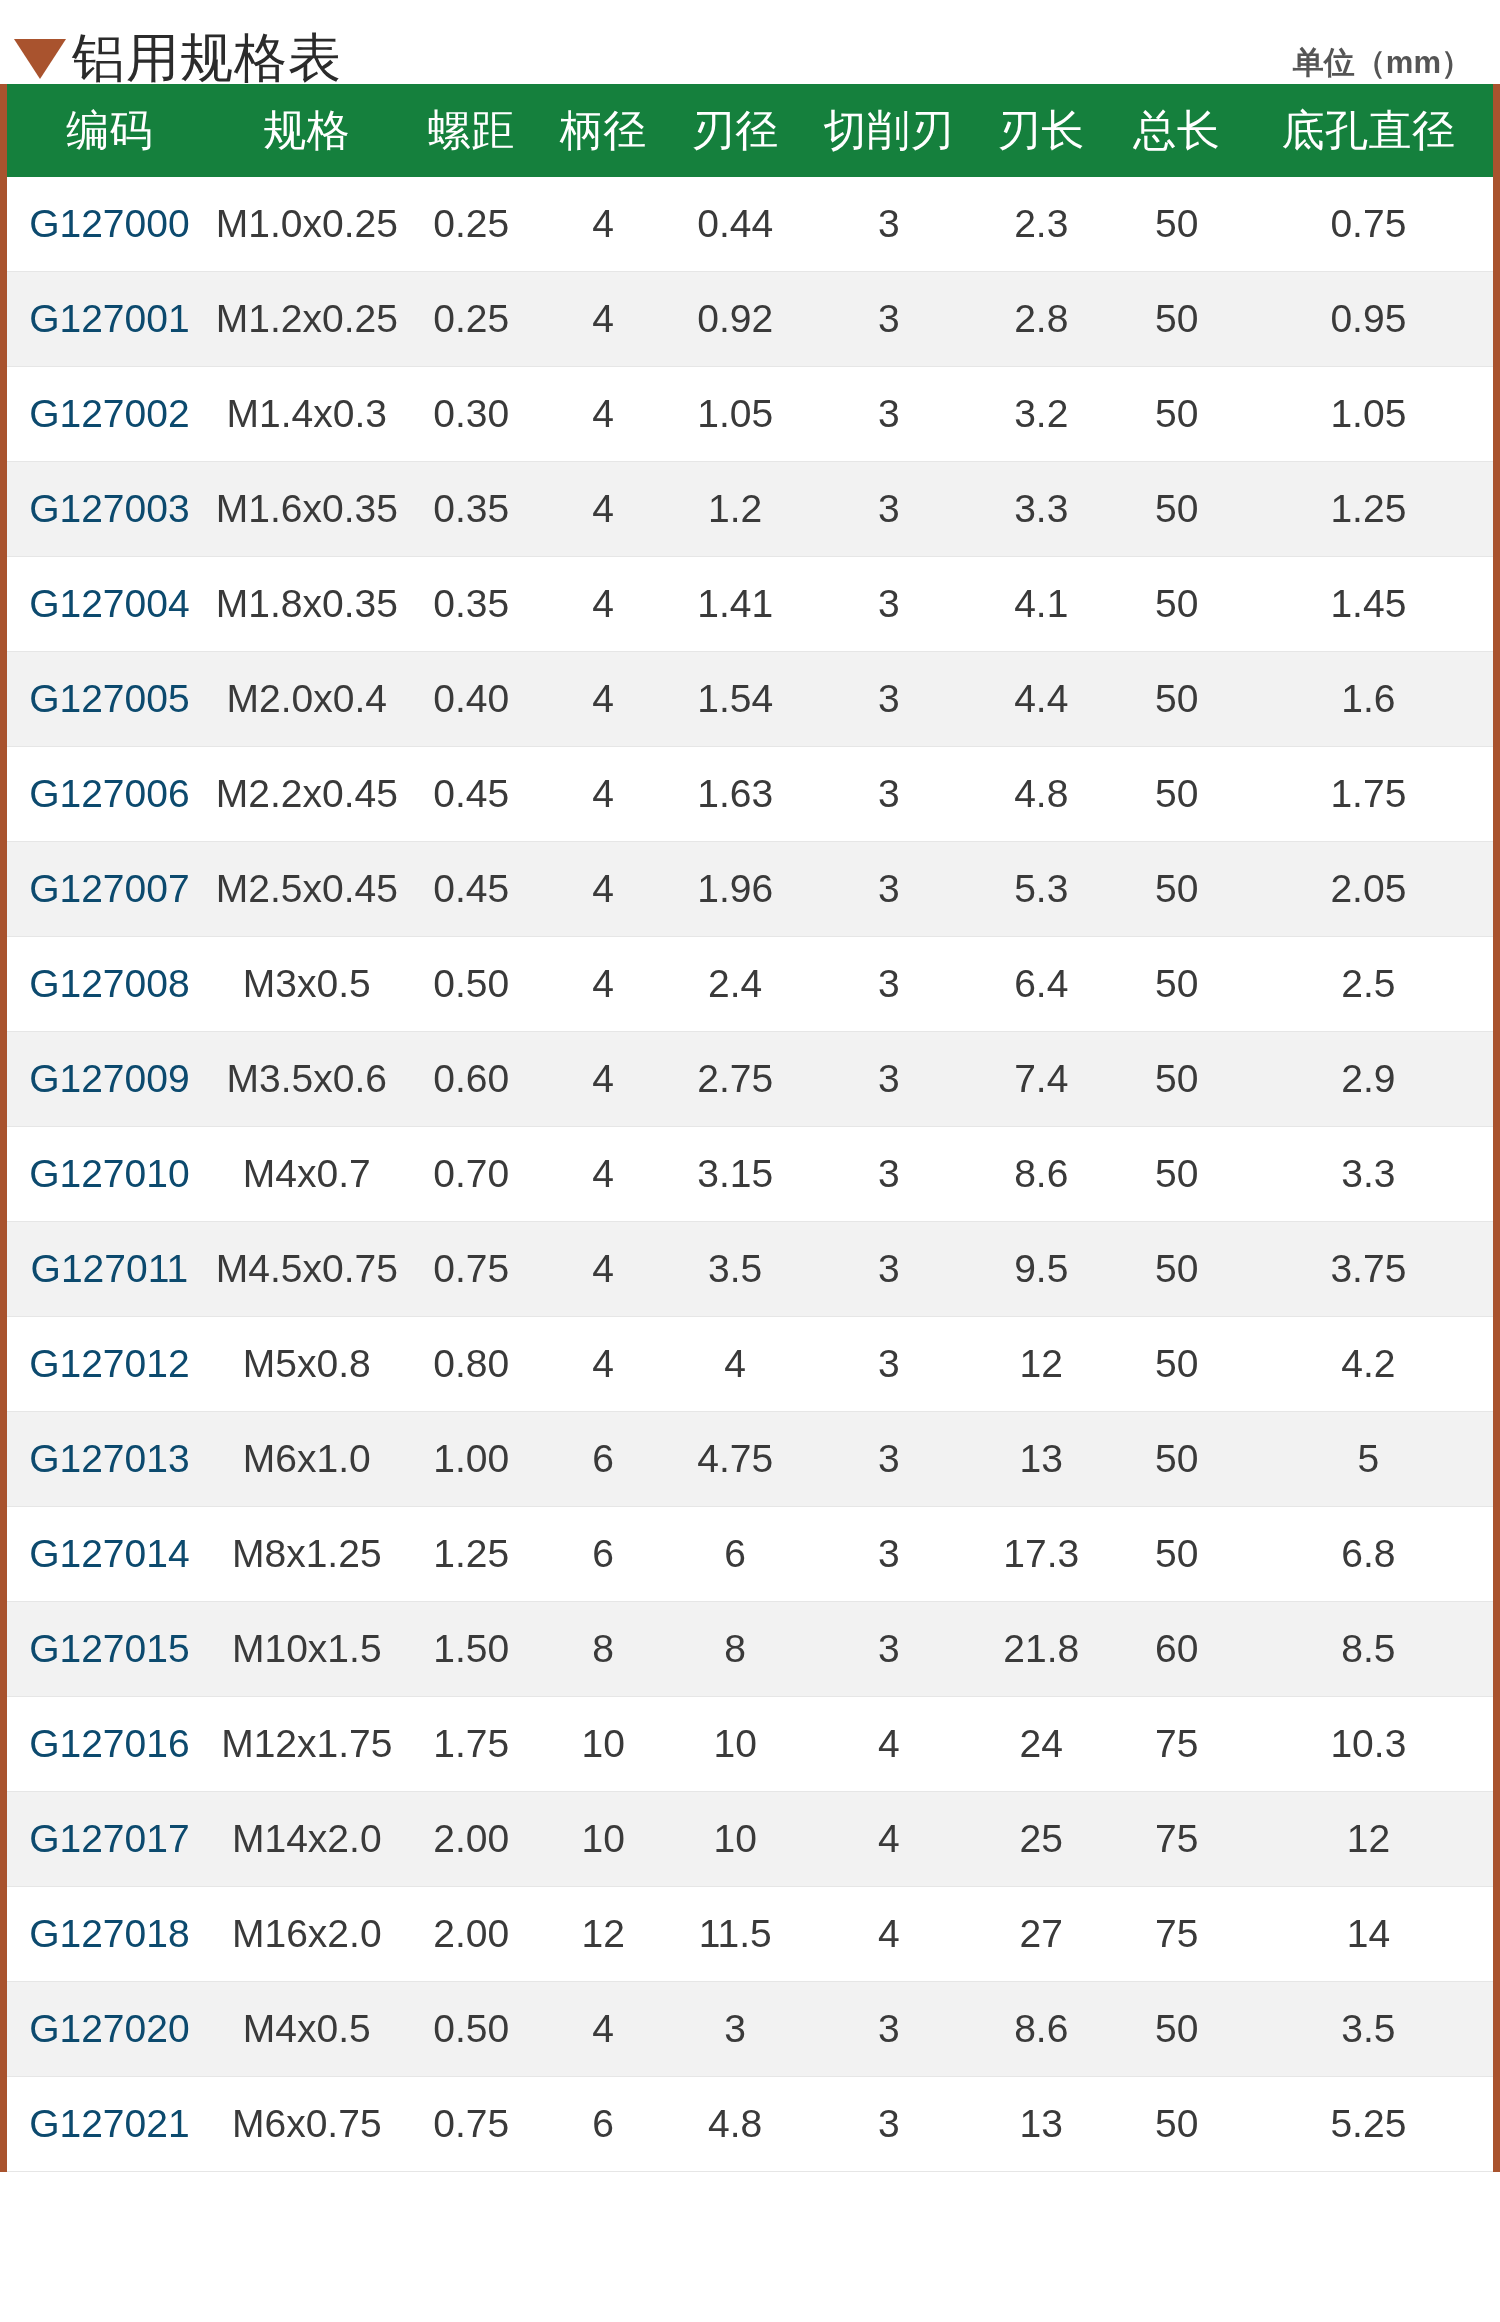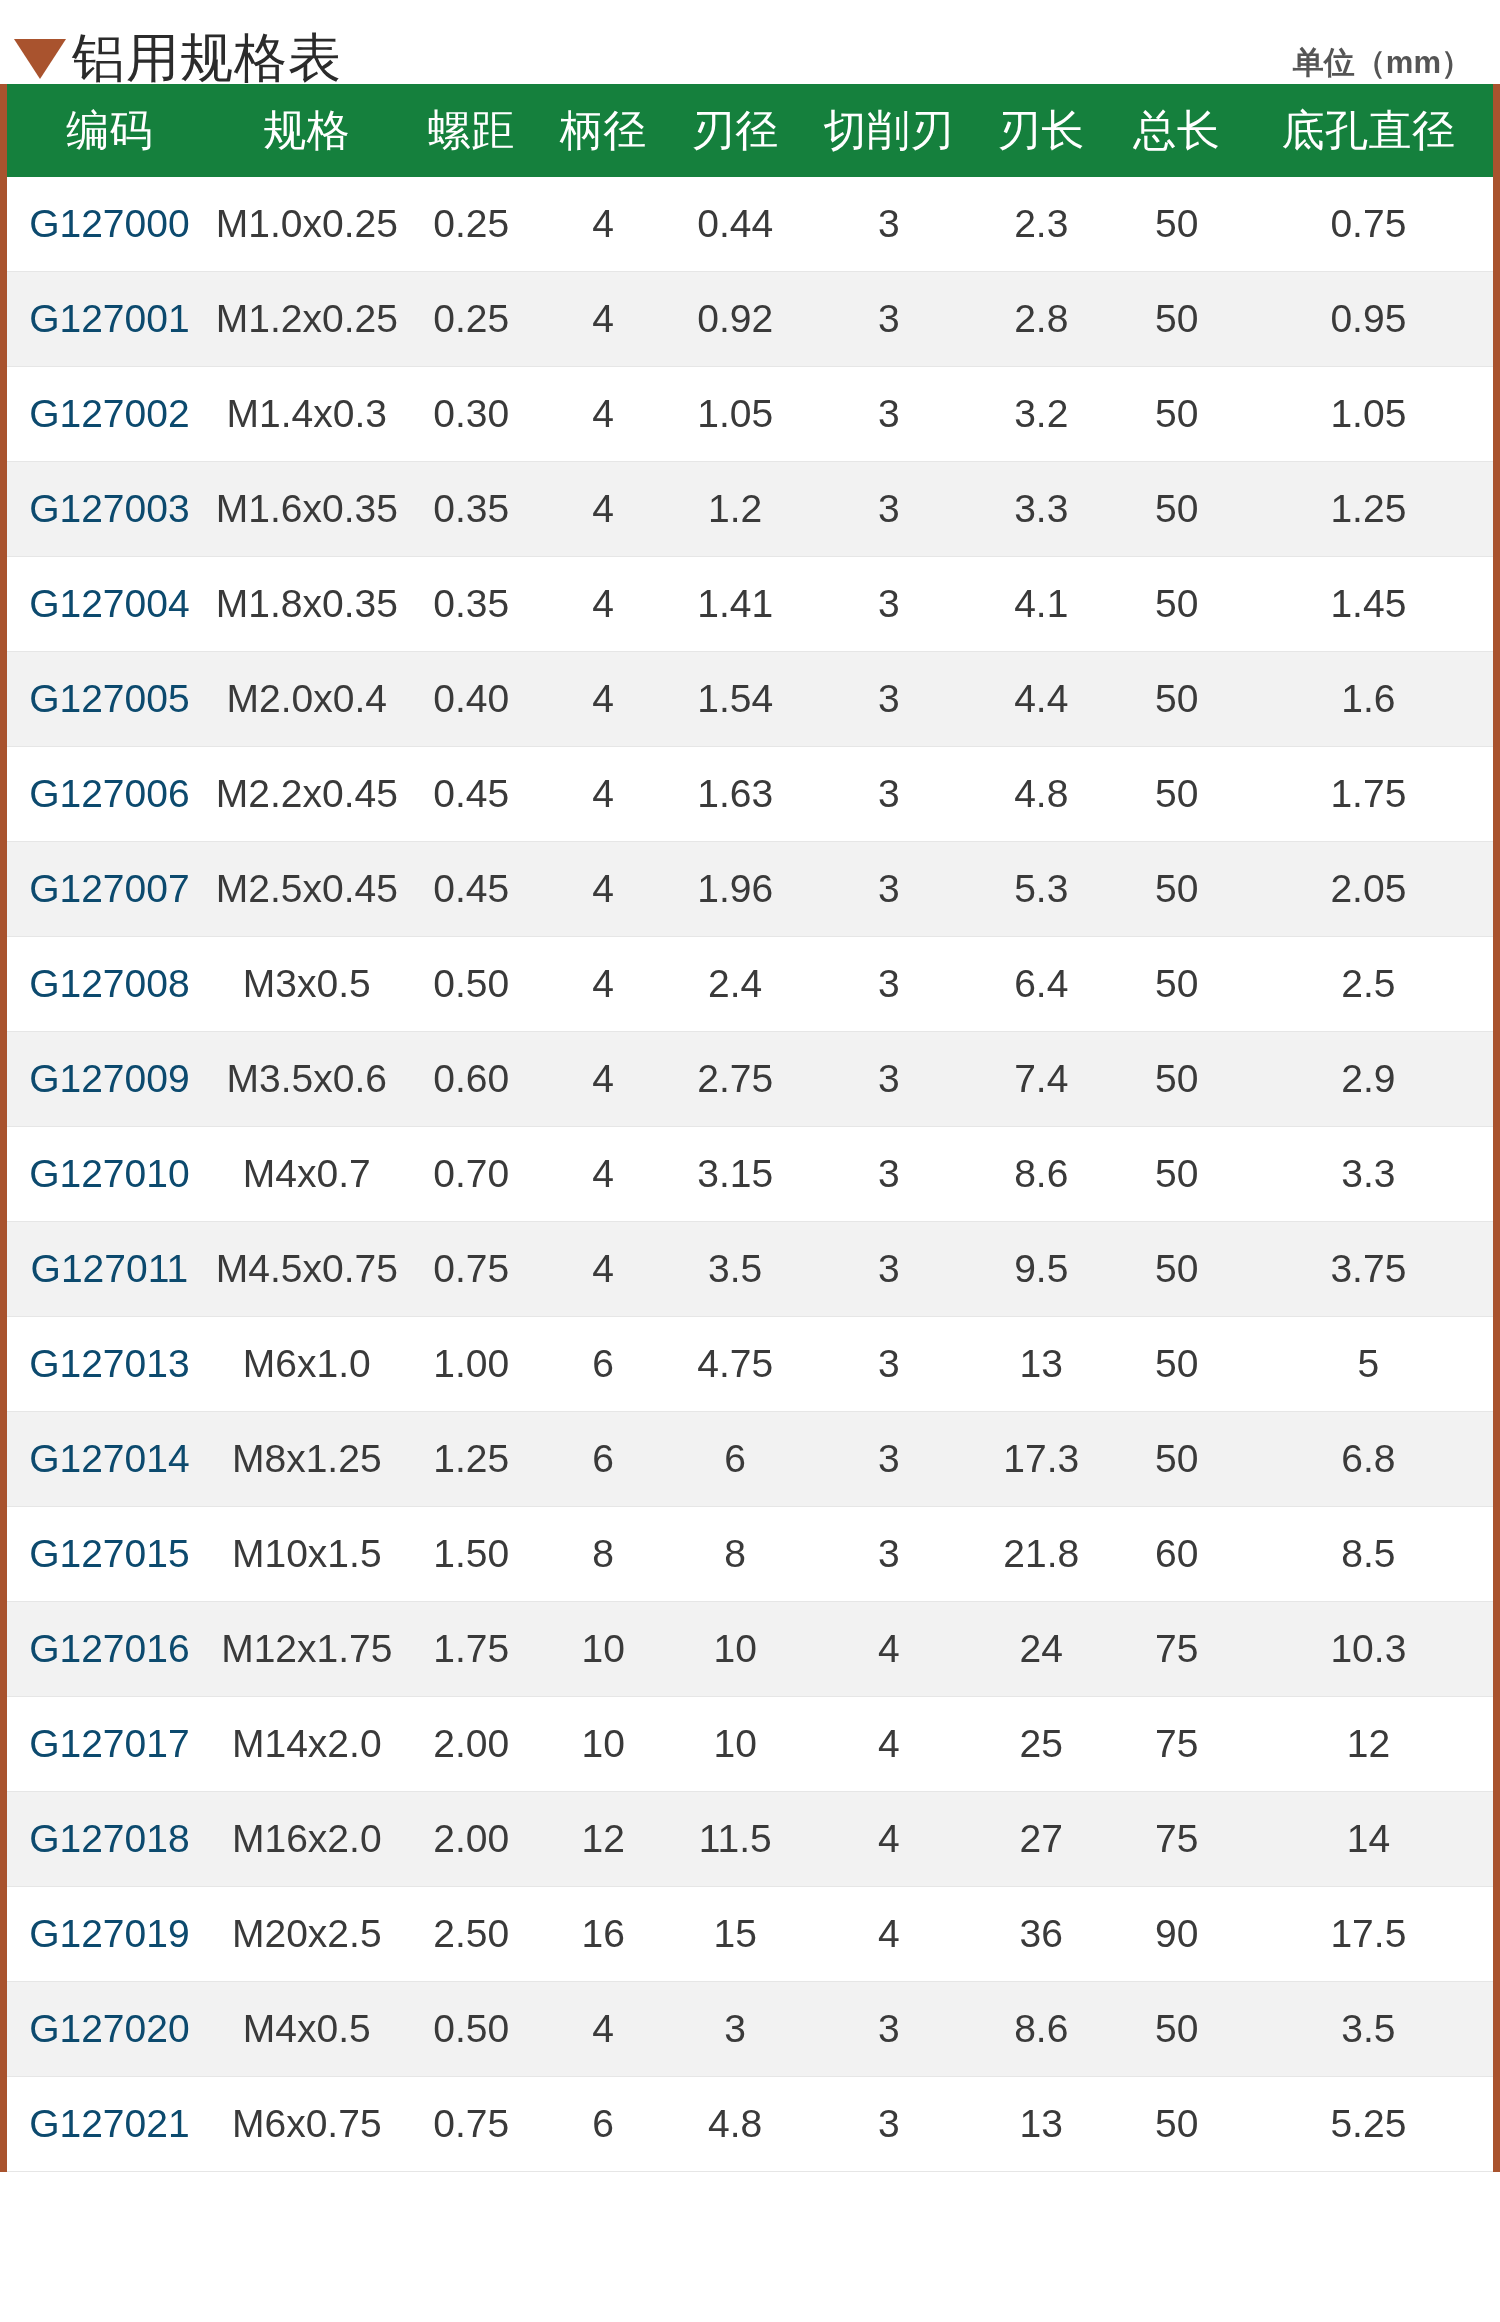--- a/index.html
+++ b/index.html
@@ -280,20 +280,31 @@
             <td>M4.5x0.75</td>
             <td>0.75</td>
             <td>4</td>
             <td>3.5</td>
             <td>3</td>
             <td>9.5</td>
             <td>50</td>
             <td>3.75</td>
           </tr>
           <tr>
+            <td class="code">G127012</td>
+            <td>M5x0.8</td>
+            <td>0.80</td>
+            <td>4</td>
+            <td>4</td>
+            <td>3</td>
+            <td>12</td>
+            <td>50</td>
+            <td>4.2</td>
+          </tr>
+          <tr>
             <td class="code">G127013</td>
             <td>M6x1.0</td>
             <td>1.00</td>
             <td>6</td>
             <td>4.75</td>
             <td>3</td>
             <td>13</td>
             <td>50</td>
             <td>5</td>
           </tr>
@@ -346,31 +357,20 @@
             <td>M16x2.0</td>
             <td>2.00</td>
             <td>12</td>
             <td>11.5</td>
             <td>4</td>
             <td>27</td>
             <td>75</td>
             <td>14</td>
           </tr>
           <tr>
-            <td class="code">G127019</td>
-            <td>M20x2.5</td>
-            <td>2.50</td>
-            <td>16</td>
-            <td>15</td>
-            <td>4</td>
-            <td>36</td>
-            <td>90</td>
-            <td>17.5</td>
-          </tr>
-          <tr>
             <td class="code">G127020</td>
             <td>M4x0.5</td>
             <td>0.50</td>
             <td>4</td>
             <td>3</td>
             <td>3</td>
             <td>8.6</td>
             <td>50</td>
             <td>3.5</td>
           </tr>

